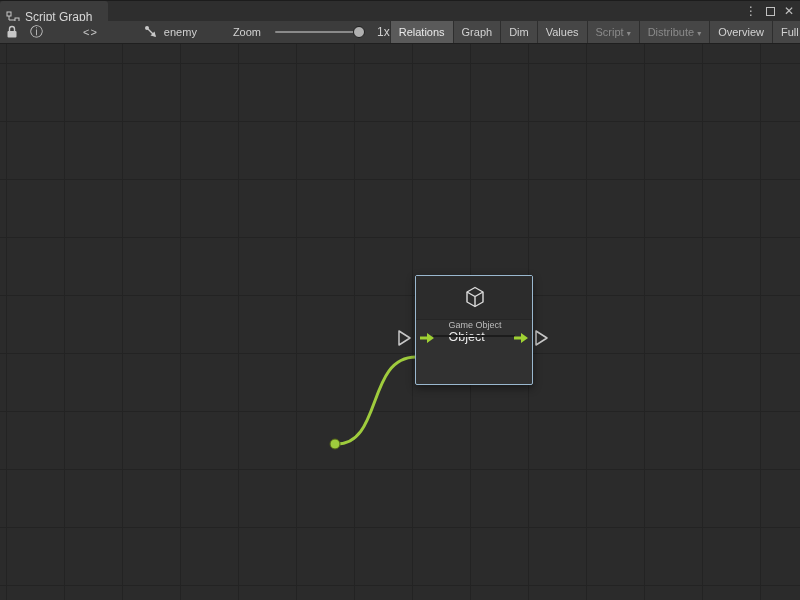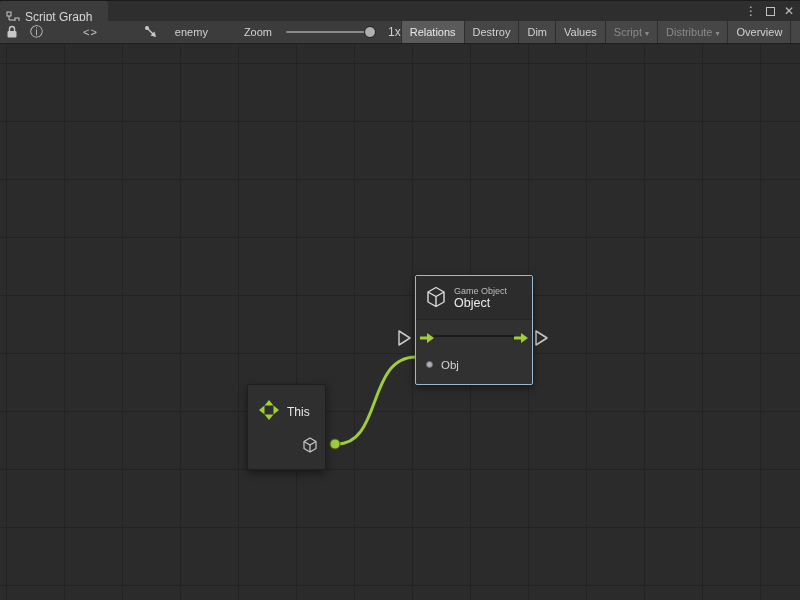--- a/index.html
+++ b/index.html
@@ -21,21 +21,21 @@
   .maxbox { width:9px; height:9px; border:1px solid #c0c0c0; display:inline-block; }
 
   
   .toolbar { position:absolute; top:21px; left:0; right:0; height:23px;
              background:#3c3c3c; border-bottom:1px solid #1f1f1f;
              display:flex; align-items:center; font-size:11px; color:#d2d2d2; }
   .tb-icon { display:flex; align-items:center; justify-content:center;
              height:100%; padding:0 6px; color:#c8c8c8; }
   .tb-icon svg { display:block; }
   .code-glyph { font-size:11px; letter-spacing:1px; color:#c8c8c8; }
-  .crumb { display:flex; align-items:center; gap:18px; margin-left:40px; color:#d2d2d2; }
+  .crumb { display:flex; align-items:center; gap:7px; margin-left:40px; color:#d2d2d2; }
   .zoom-group { display:flex; align-items:center; margin-left:36px; gap:14px; }
   .zoom-track { position:relative; width:88px; height:2px; background:#8a8a8a; border-radius:1px; }
   .zoom-knob { position:absolute; right:-2px; top:-5px; width:12px; height:12px;
                border-radius:50%; background:#b0b0b0; border:1px solid #1f1f1f; }
   .zoom-val { font-size:12px; color:#cfcfcf; }
   .tb-buttons { margin-left:auto; display:flex; align-items:stretch; height:100%; }
   .tb-btn { display:flex; align-items:center; gap:3px; padding:0 8px;
             background:#464646; border-left:1px solid #2e2e2e; color:#d2d2d2;
             white-space:nowrap; cursor:default;justify-content:flex-end; }
   .tb-btn.active { background:#5a5a5a; color:#eaeaea; }
@@ -59,21 +59,21 @@
           box-shadow:0 3px 8px rgba(0,0,0,.45); color:#e4e4e4; }
   .node.selected { border:1px solid #9ab8cf; }
 
   .node-this { left:247px; top:340px; width:79px; height:86px; }
   .node-this .row1 { display:flex; align-items:center; gap:7px; padding:14px 0 0 10px; }
   .node-this .title { font-size:12px; color:#e8e8e8; }
   .node-this .row2 { position:absolute; right:8px; bottom:12px; }
 
   .node-destroy { left:415px; top:231px; width:118px; height:110px; background:#313131; }
   .nd-header { display:flex; align-items:center; gap:8px; padding:10px 8px 8px 10px;
-               background:#2c2c2c; border-bottom:1px solid #262626; height:44px; }
+               background:#2c2c2c; border-bottom:1px solid #262626; height:44px;flex-direction:column; }
   .nd-titles { display:flex; flex-direction:column; line-height:1.15; }
   .nd-cat { font-size:9px; color:#bdbdbd; }
   .nd-title { font-size:12.5px; color:#ececec; }
   .nd-flowrow { position:relative; height:32px; }
   .nd-flowline { position:absolute; left:17px; right:17px; top:50%; height:2px;
                  margin-top:-1px; background:#1c1c1c; }
   .nd-arrow { position:absolute; top:50%; margin-top:-6px; }
   .nd-arrow.in { left:3px; }
   .nd-arrow.out { right:3px; }
   .nd-objrow { display:flex; align-items:center; gap:8px; padding:3px 0 0 10px; height:22px; }
@@ -134,21 +134,21 @@
         <span class="zoom-knob"></span>
       </span>
       <span class="zoom-val">1x</span>
     </div>
 
     <div class="tb-buttons">
       <div class="tb-btn active">
         <span>Relations</span>
       </div>
       <div class="tb-btn">
-        <span>Destroy</span>
+        <span>Graph</span>
       </div>
       <div class="tb-btn">
         <span>Dim</span>
       </div>
       <div class="tb-btn">
         <span>Values</span>
       </div>
       <div class="tb-btn disabled">
         <span>Script</span>
         <span class="caret">▾</span>
@@ -171,41 +171,20 @@
     <svg class="wires" viewBox="0 0 800 556">
 
       <path d="M335 400 C 383 402, 366 313, 416 313" fill="none" stroke="#9fcc3d" stroke-width="3"></path>
 
       <circle cx="335" cy="400" r="5" fill="#9fcc3d" stroke="#4f5d17" stroke-width="1"></circle>
 
       <polygon points="399,287 399,301 410,294" fill="none" stroke="#c8c8c8" stroke-width="1.5" stroke-linejoin="round"></polygon>
       <polygon points="536,287 536,301 547,294" fill="none" stroke="#c8c8c8" stroke-width="1.5" stroke-linejoin="round"></polygon>
     </svg>
 
-    <div class="node node-this">
-      <div class="row1">
-        <span>
-          <svg width="22" height="22" viewBox="0 0 22 22">
-            <polygon points="11,1 15.5,6.5 6.5,6.5" fill="#9fd133"></polygon>
-            <polygon points="11,21 15.5,15.5 6.5,15.5" fill="#9fd133"></polygon>
-            <polygon points="1,11 6.5,6.5 6.5,15.5" fill="#9fd133"></polygon>
-            <polygon points="21,11 15.5,6.5 15.5,15.5" fill="#9fd133"></polygon>
-          </svg>
-        </span>
-        <span class="title">This</span>
-      </div>
-      <div class="row2">
-        <span>
-          <svg width="14" height="16" viewBox="0 0 14 16">
-            <polygon points="7,1 13,4.5 13,11.5 7,15 1,11.5 1,4.5" fill="none" stroke="#c8c8c8" stroke-width="1.2" stroke-linejoin="round"></polygon>
-            <path d="M1 4.5 L7 8 L13 4.5 M7 8 V15" fill="none" stroke="#c8c8c8" stroke-width="1.2"></path>
-          </svg>
-        </span>
-      </div>
-    </div>
 
     <div class="node node-destroy selected">
       <div class="nd-header">
         <span>
           <svg width="20" height="22" viewBox="0 0 20 22">
             <polygon points="10,1.5 18,6 18,16 10,20.5 2,16 2,6" fill="none" stroke="#dcdcdc" stroke-width="1.4" stroke-linejoin="round"></polygon>
             <path d="M2 6 L10 10.5 L18 6 M10 10.5 V20.5" fill="none" stroke="#dcdcdc" stroke-width="1.4"></path>
           </svg>
         </span>
         <span class="nd-titles">
@@ -219,20 +198,16 @@
           <svg width="16" height="12" viewBox="0 0 16 12">
             <path d="M1 4.5 H8 V1 L15 6 L8 11 V7.5 H1 Z" fill="#9fd133"></path>
           </svg>
         </span>
         <span class="nd-arrow out">
           <svg width="16" height="12" viewBox="0 0 16 12">
             <path d="M1 4.5 H8 V1 L15 6 L8 11 V7.5 H1 Z" fill="#9fd133"></path>
           </svg>
         </span>
       </div>
-      <div class="nd-objrow">
-        <span class="obj-dot"></span>
-        <span class="obj-label">Obj</span>
-      </div>
     </div>
 
   </div>
 </div>
 
 </body></html>

